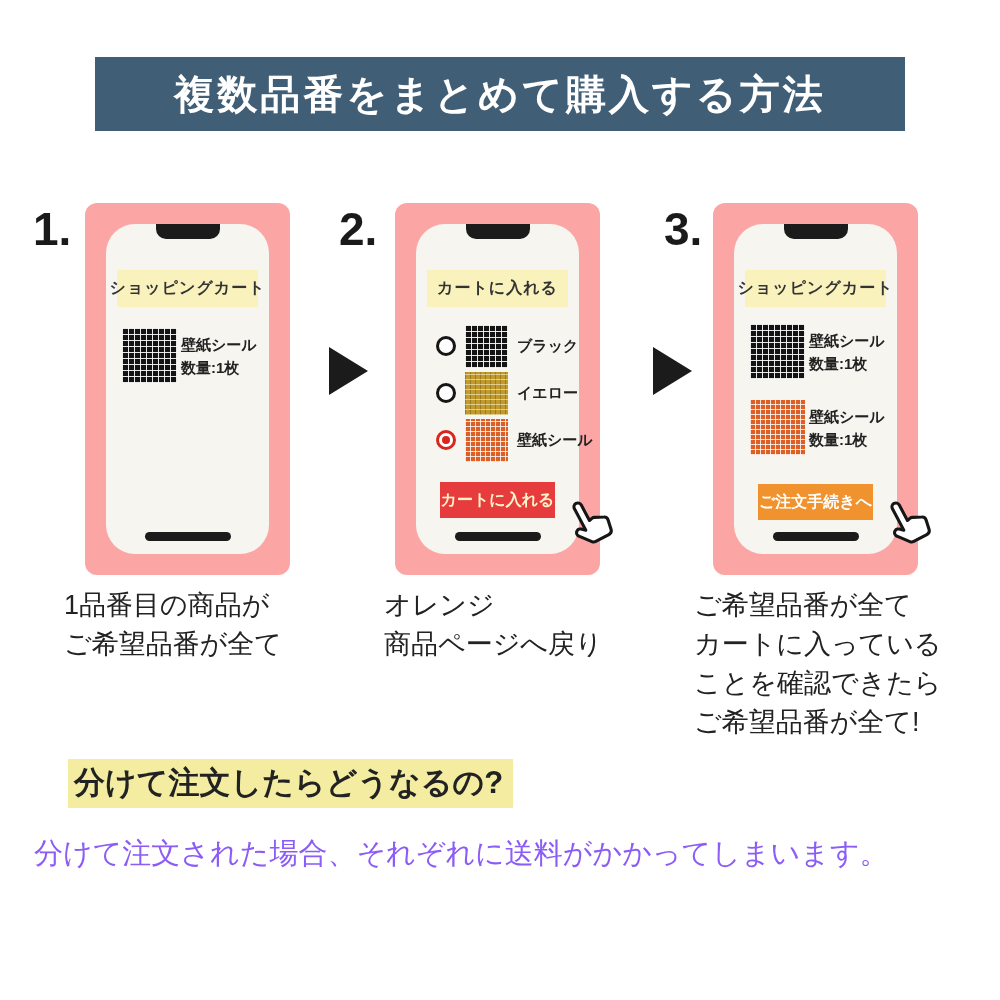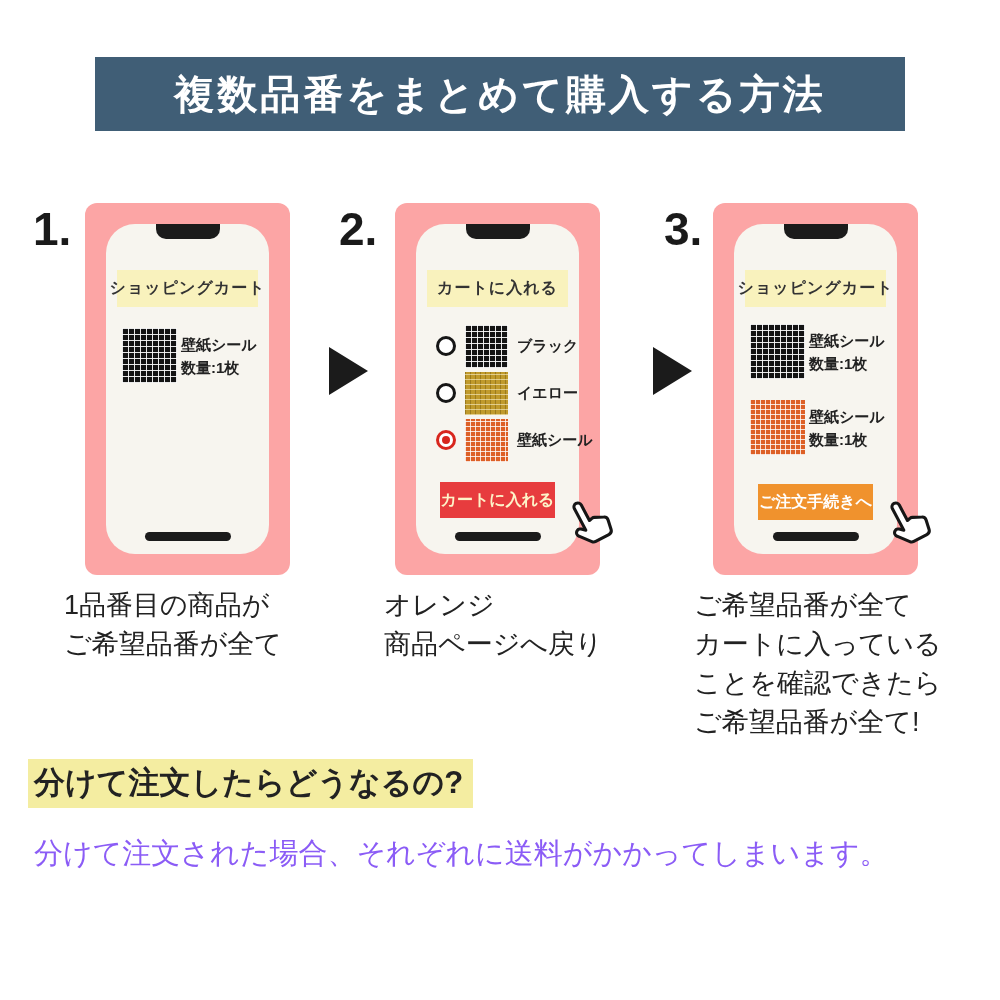--- a/index.html
+++ b/index.html
@@ -89,21 +89,21 @@
     position:absolute; top:347px; width:0; height:0;
     border-top:24px solid transparent; border-bottom:24px solid transparent;
     border-left:39px solid #1b1b1b;
   }
 
   
   .caption { position:absolute; top:586px; font-size:27px; line-height:39px; font-weight:500; color:#222222; white-space:nowrap; }
 
   
   .faq-heading { position:absolute; left:28px; top:762px; font-size:31px; font-weight:bold; color:#222222; white-space:nowrap; }
-  .faq-heading .hl { background:#f4eda1; padding:6px 10px 8px 6px; }
+  .faq-heading .hl { background:#f4eda1; padding:6px 10px 8px 6px;margin-left:40px; }
   .faq-body { position:absolute; left:34px; top:830px; font-size:29px; line-height:47px; font-weight:500; color:#8b5cf6; white-space:nowrap; }
 </style>
 </head>
 <body>
 
 <div class="canvas">
 
   <div class="banner">
     <span class="banner-title">複数品番をまとめて購入する方法</span>
   </div>

